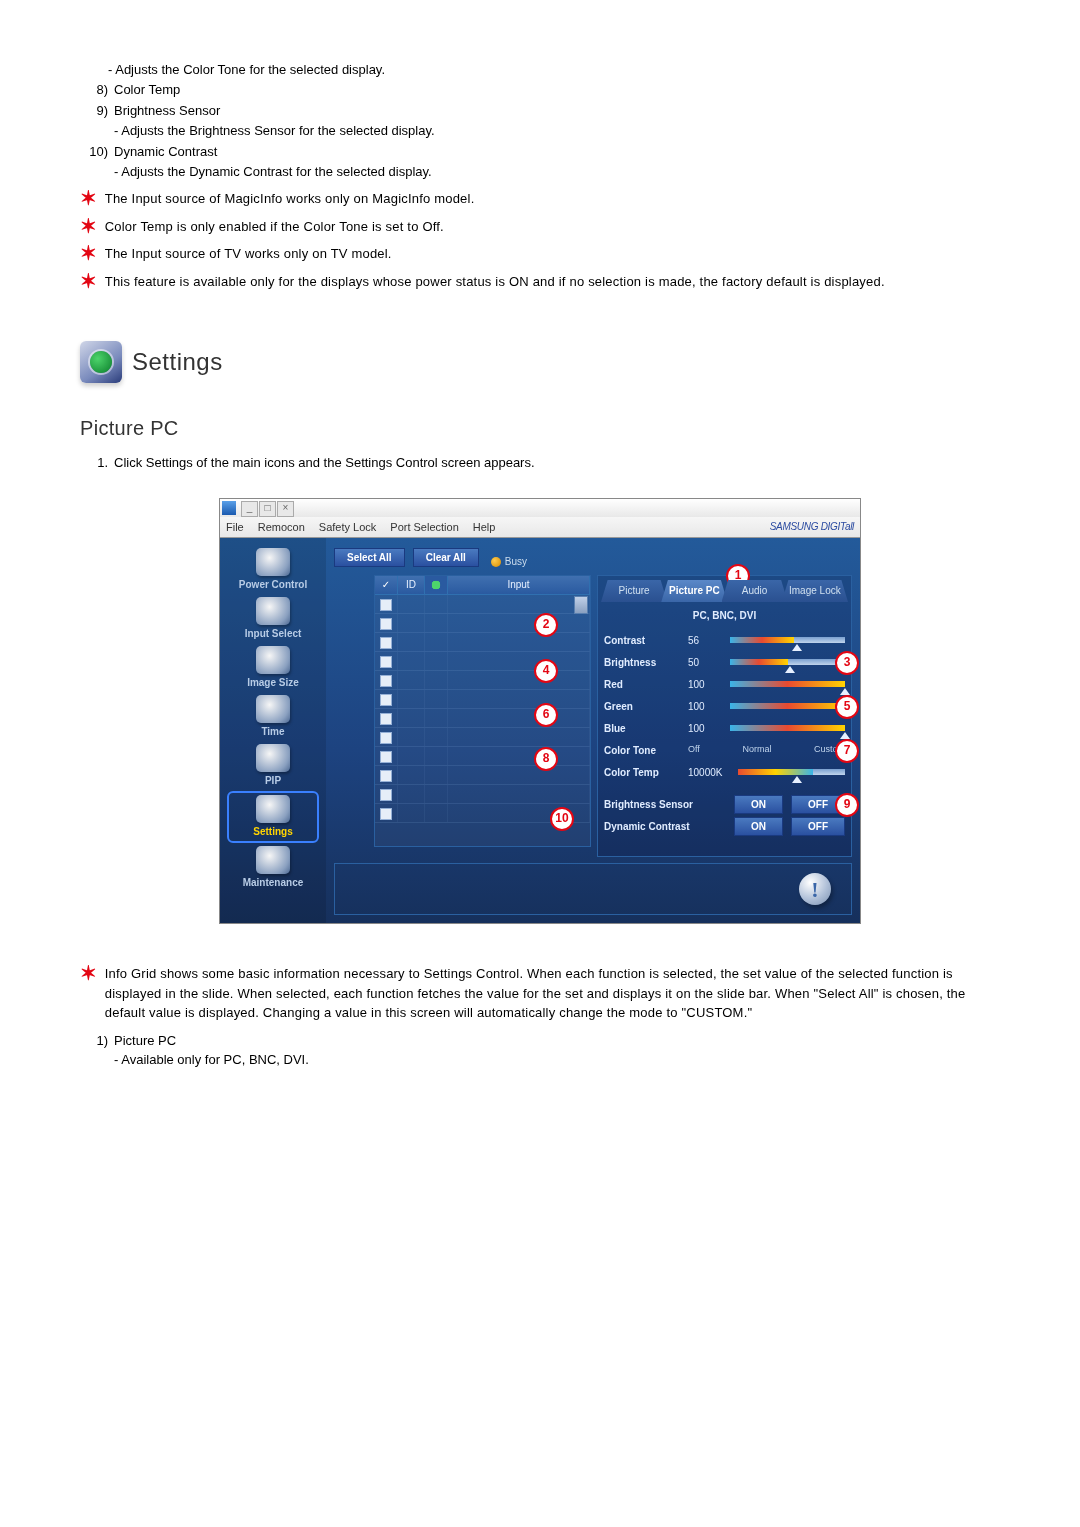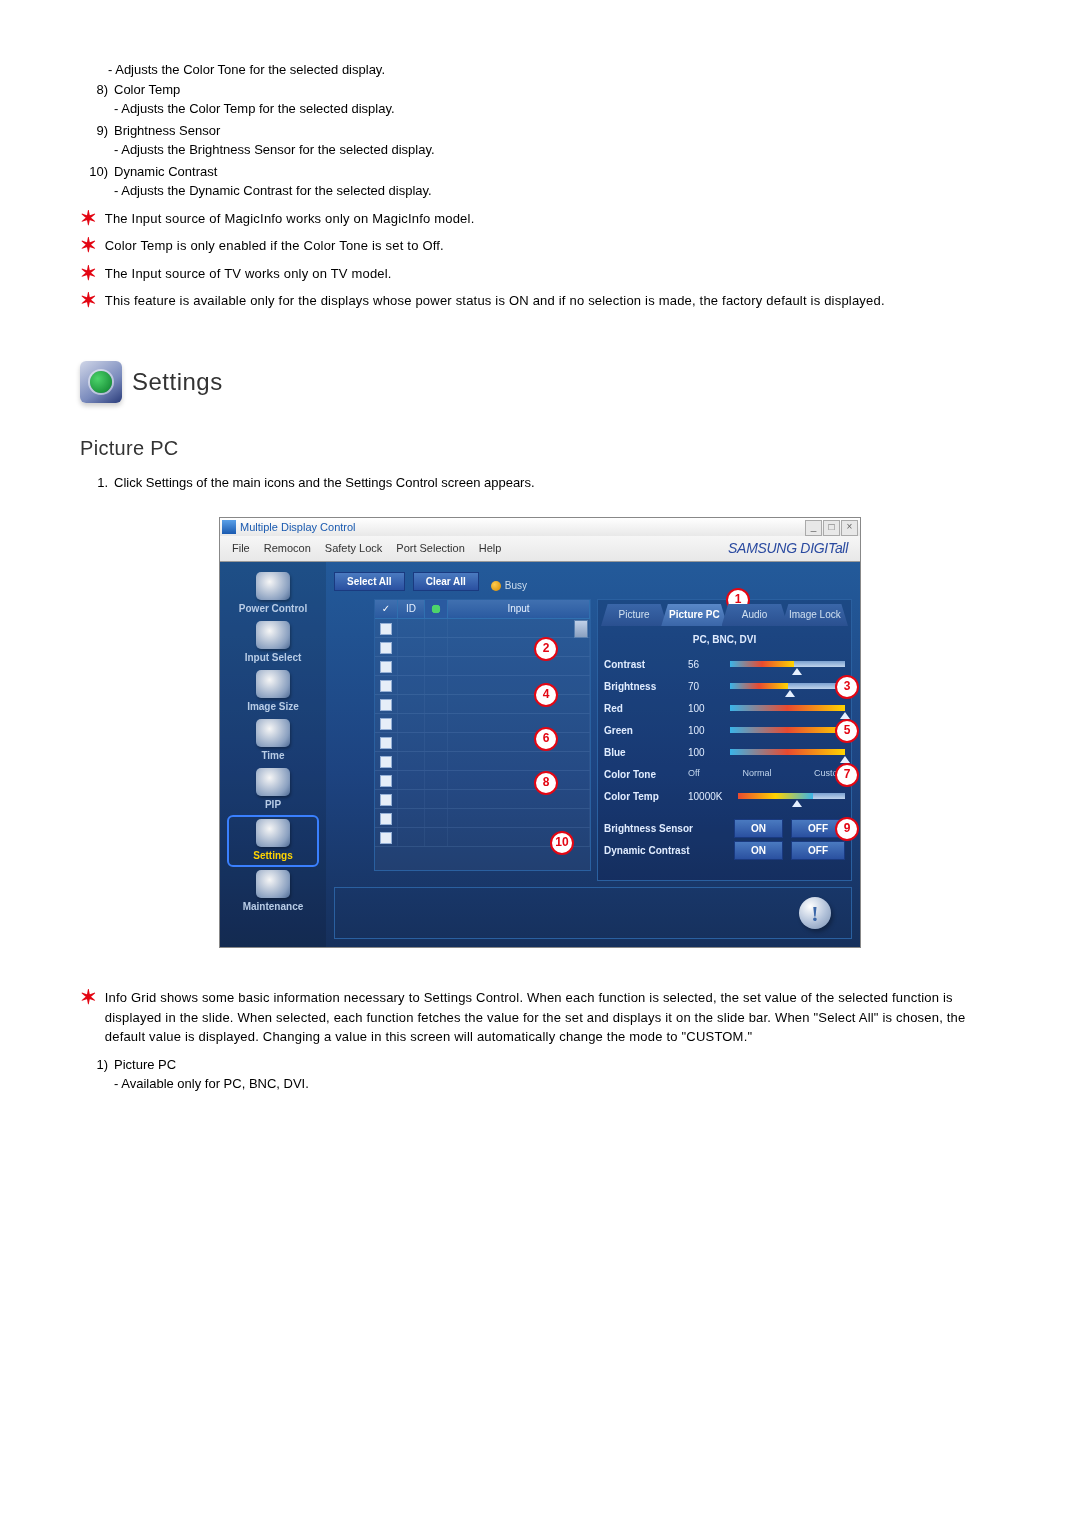--- a/index.html
+++ b/index.html
@@ -36,23 +36,23 @@
 
   
   .screenshot {
     width:640px; margin:25px auto 40px auto; border:1px solid #888;
     background:#1a3a6a; font-size:11px; color:#cde;
   }
   .titlebar { background:linear-gradient(#fff,#e8e8e8); display:flex; align-items:center; padding:0 2px; height:18px;}
   .titlebar-icon { width:14px; height:14px; background:linear-gradient(#5aa0e8,#1a5ab0); margin-right:4px;}
   .titlebar-text { flex:1; color:#1a5ab0; font-size:11px; }
   .titlebar-btns span{ display:inline-block; width:15px; height:14px; background:#e8e8e8; border:1px solid #aaa; font-size:10px; text-align:center; line-height:12px; color:#666; margin-left:1px;}
-  .menubar { background:linear-gradient(#f6f6f6,#e8e8e8); padding:2px 12px; color:#333; border-bottom:1px solid #999; display:flex; align-items:center;}
+  .menubar { background:linear-gradient(#f6f6f6,#e8e8e8); padding:2px 6px; color:#333; border-bottom:1px solid #999; display:flex; align-items:center;}
   .menubar span{ margin-right:14px; font-size:11px;}
-  .menubar .brand { margin-left:auto; margin-right:0; color:#2a4aa0; font-style:italic; font-size:14px; letter-spacing:-0.3px;}
+  .menubar .brand { margin-left:auto; margin-right:0; color:#2a4aa0; font-style:italic; font-size:10px; letter-spacing:-0.3px;}
   .app-body { display:flex; background:linear-gradient(#235a9a,#1d4380 55%,#16305c); }
   .sidebar { width:106px; display:flex; flex-direction:column; align-items:center; padding:10px 0; background:rgba(0,0,0,0.12);}
   .side-item { width:88px; text-align:center; margin-bottom:5px; }
   .side-icon { width:34px; height:28px; margin:0 auto 1px; border-radius:5px;
     background:radial-gradient(circle at 40% 35%, #f6f6f6, #8aa0c0 70%, #4a6690);
     box-shadow: 1px 2px 3px rgba(0,0,0,0.3);
   }
   .side-label { font-size:10px; color:#b8cce6; font-weight:bold;}
   .side-item.selected { outline:2px solid #3a80ff; border-radius:4px; padding:2px 0;}
   .side-item.selected .side-label{ color:#ffd400;}
@@ -101,21 +101,20 @@
 <body>
 
 <div style="margin-left:28px;">
   <div class="item-sub">- Adjusts the Color Tone for the selected display.</div>
 </div>
 <div id="prior-items">
     <div class="item-row">
       <div class="item-num">8)</div>
       <div class="item-body">
         <div>Color Temp</div>
-        <div>- Adjusts the Color Temp for the selected display.</div>
       </div>
     </div>
     <div class="item-row">
       <div class="item-num">9)</div>
       <div class="item-body">
         <div>Brightness Sensor</div>
         <div>- Adjusts the Brightness Sensor for the selected display.</div>
       </div>
     </div>
     <div class="item-row">
@@ -154,21 +153,20 @@
 <div class="picture-title">Picture PC</div>
 
 <div class="item-row" style="margin-bottom:14px;">
   <div class="item-num">1.</div>
   <div class="item-body">Click Settings of the main icons and the Settings Control screen appears.</div>
 </div>
 
 <div class="screenshot">
   <div class="titlebar">
     <div class="titlebar-icon"></div>
-    <div class="titlebar-text">Multiple Display Control</div>
     <div class="titlebar-btns">
       <span>_</span><span>□</span><span>×</span>
     </div>
   </div>
   <div class="menubar">
     <span>File</span>
     <span>Remocon</span>
     <span>Safety Lock</span>
     <span>Port Selection</span>
     <span>Help</span>
@@ -320,21 +318,21 @@
             <div class="pval">56</div>
             <div class="pslider">
                 <div class="bar-bg">
                   <div class="bar-fill" style="width:56%"></div>
                   <div class="pointer" style="left:54%"></div>
                 </div>
               </div>
           </div>
           <div class="prow">
             <div class="plabel">Brightness</div>
-            <div class="pval">70</div>
+            <div class="pval">50</div>
             <div class="pslider">
                 <div class="bar-bg">
                   <div class="bar-fill" style="width:50%"></div>
                   <div class="pointer" style="left:48%"></div>
                 </div>
               </div>
             <div class="callout" style="right:-14px; top:0;">3</div>
           </div>
           <div class="prow">
             <div class="plabel">Red</div>

